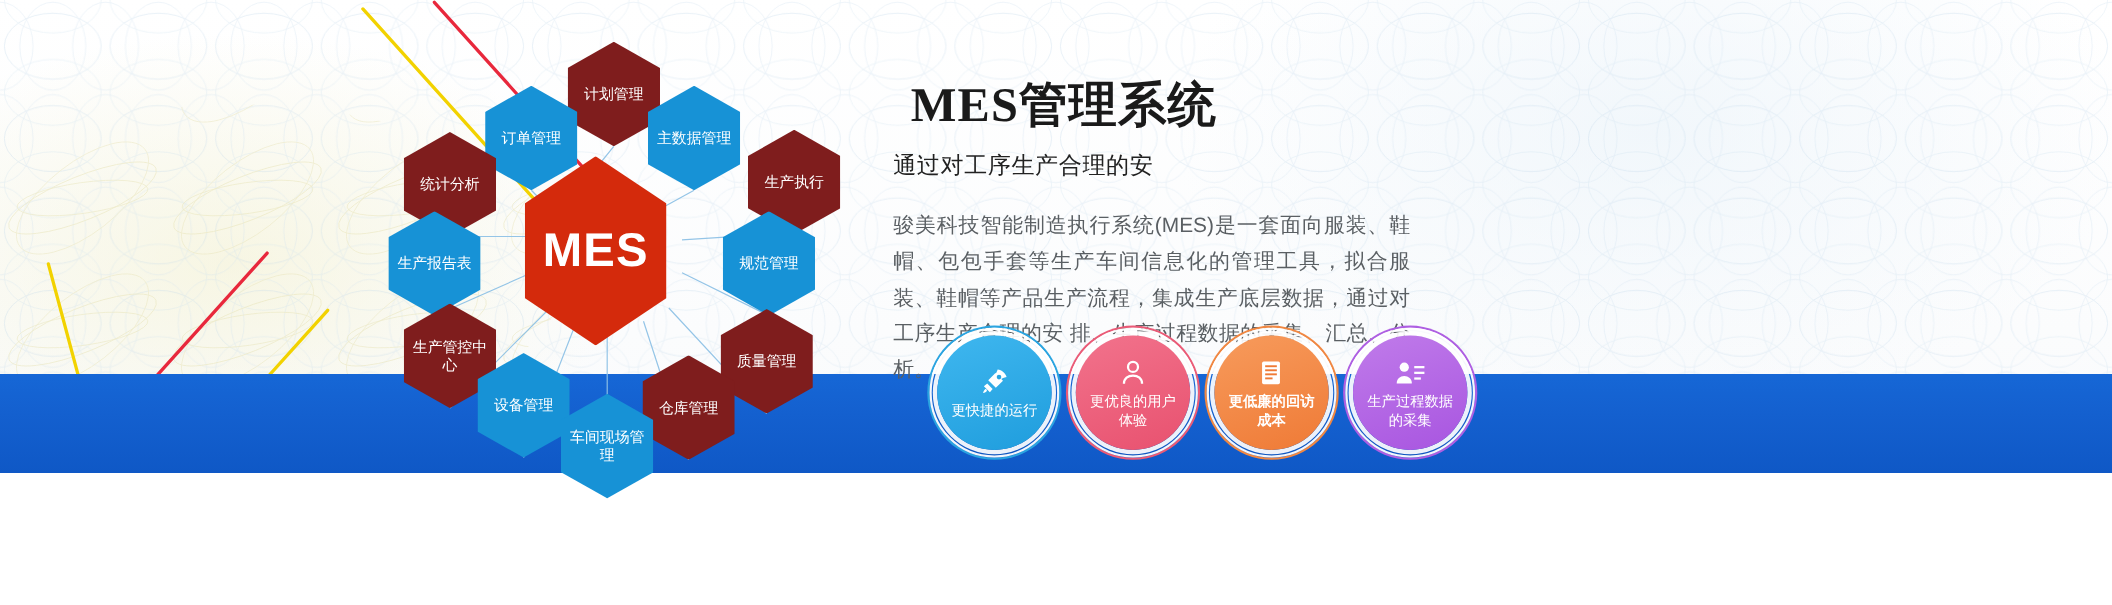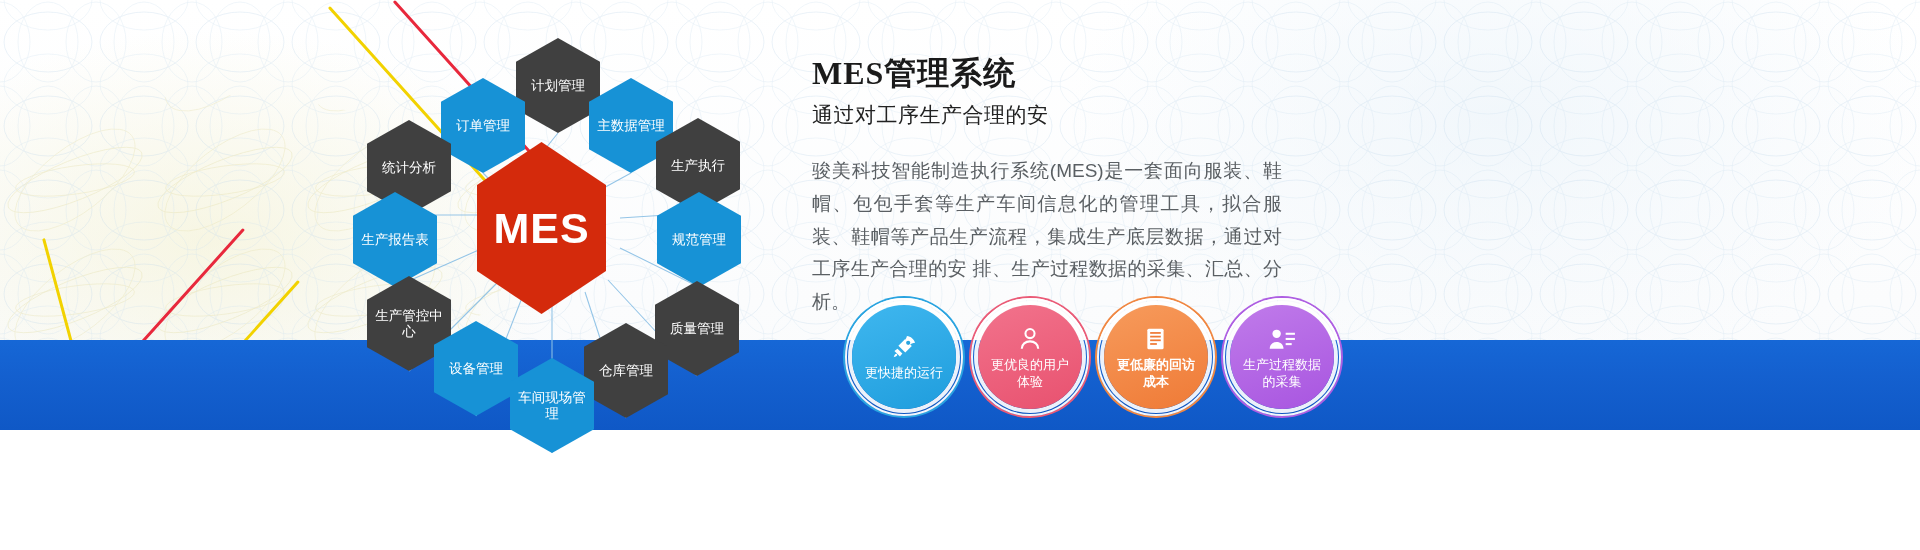--- a/index.html
+++ b/index.html
@@ -23,32 +23,32 @@
   .bottom-white{position:absolute;left:0;top:430px;width:1920px;height:120px;background:#ffffff;}
 
   .diag{position:absolute;height:3px;transform-origin:0 0;border-radius:2px;}
 
   
   .hexwrap{position:absolute;left:0;top:0;width:820px;height:470px;}
   .hex{position:absolute;display:flex;align-items:center;justify-content:center;
     text-align:center;color:#fff;line-height:1.18;
     clip-path:polygon(50% 0%,100% 25%,100% 75%,50% 100%,0% 75%,0% 25%);}
   .hex span{display:block;padding:0 4px;}
-  .hex-green{background:#404040;align-items:center;}
+  .hex-green{background:#7f1d1d;align-items:center;}
   .hex-blue{background:#1792d6;}
   .hex-red{background:#d42a0c;}
   .hex-small{width:84px;height:95px;font-size:13.5px;}
   .hex-center{width:129px;height:172px;font-size:43px;font-weight:bold;letter-spacing:1px;}
 
   .connectors{position:absolute;left:0;top:0;width:820px;height:470px;pointer-events:none;}
 
   
   .right{position:absolute;left:812px;top:56px;width:1000px;}
   .title{font-family:"Liberation Serif","DejaVu Serif",serif;font-weight:bold;
-    font-size:32px;color:#1a1a1a;letter-spacing:1px;margin:0;line-height:1.1;}
+    font-size:44px;color:#1a1a1a;letter-spacing:1px;margin:16px;line-height:1.1;}
   .subtitle{font-size:21px;color:#222;margin:10px 0 0 0;letter-spacing:.5px;font-weight:normal;}
   .para{margin:26px 0 0 0;font-size:19px;line-height:1.72;color:#5a5f63;max-width:470px;
     text-align:justify;}
   .para p{margin:0;}
 
   
   .badges{position:absolute;left:852px;top:305px;display:flex;gap:22px;}
   .badge{width:104px;height:104px;border-radius:50%;display:flex;flex-direction:column;
     align-items:center;justify-content:center;color:#fff;text-align:center;
     font-size:13px;line-height:1.25;box-sizing:border-box;
@@ -133,21 +133,21 @@
       </div>
     <div class="hex hex-small hex-blue" style="left:441px;top:78px;">
       <span>订单管理</span>
       </div>
     <div class="hex hex-small hex-blue" style="left:589px;top:78px;">
       <span>主数据管理</span>
       </div>
     <div class="hex hex-small hex-green" style="left:367px;top:120px;">
       <span>统计分析</span>
       </div>
-    <div class="hex hex-small hex-green" style="left:656px;top:118px;">
+    <div class="hex hex-small hex-green" style="left:680px;top:118px;">
       <span>生产执行</span>
       </div>
     <div class="hex hex-small hex-blue" style="left:657px;top:192px;">
       <span>规范管理</span>
       </div>
     <div class="hex hex-small hex-blue" style="left:353px;top:192px;">
       <span>生产报告表</span>
       </div>
     <div class="hex hex-small hex-green" style="left:367px;top:276px;">
       <span>生产管控中心</span>

